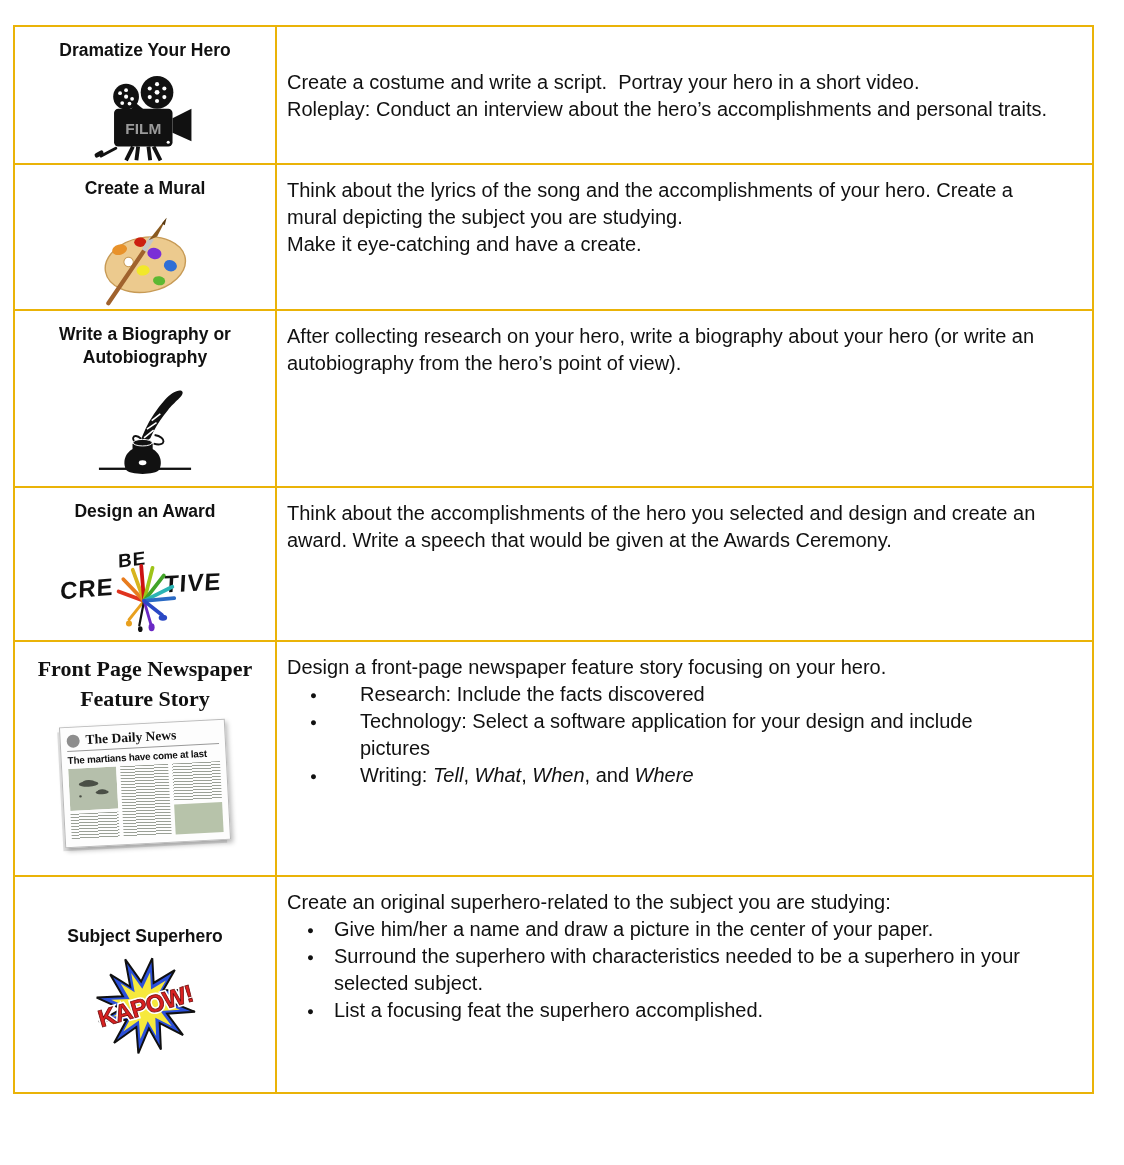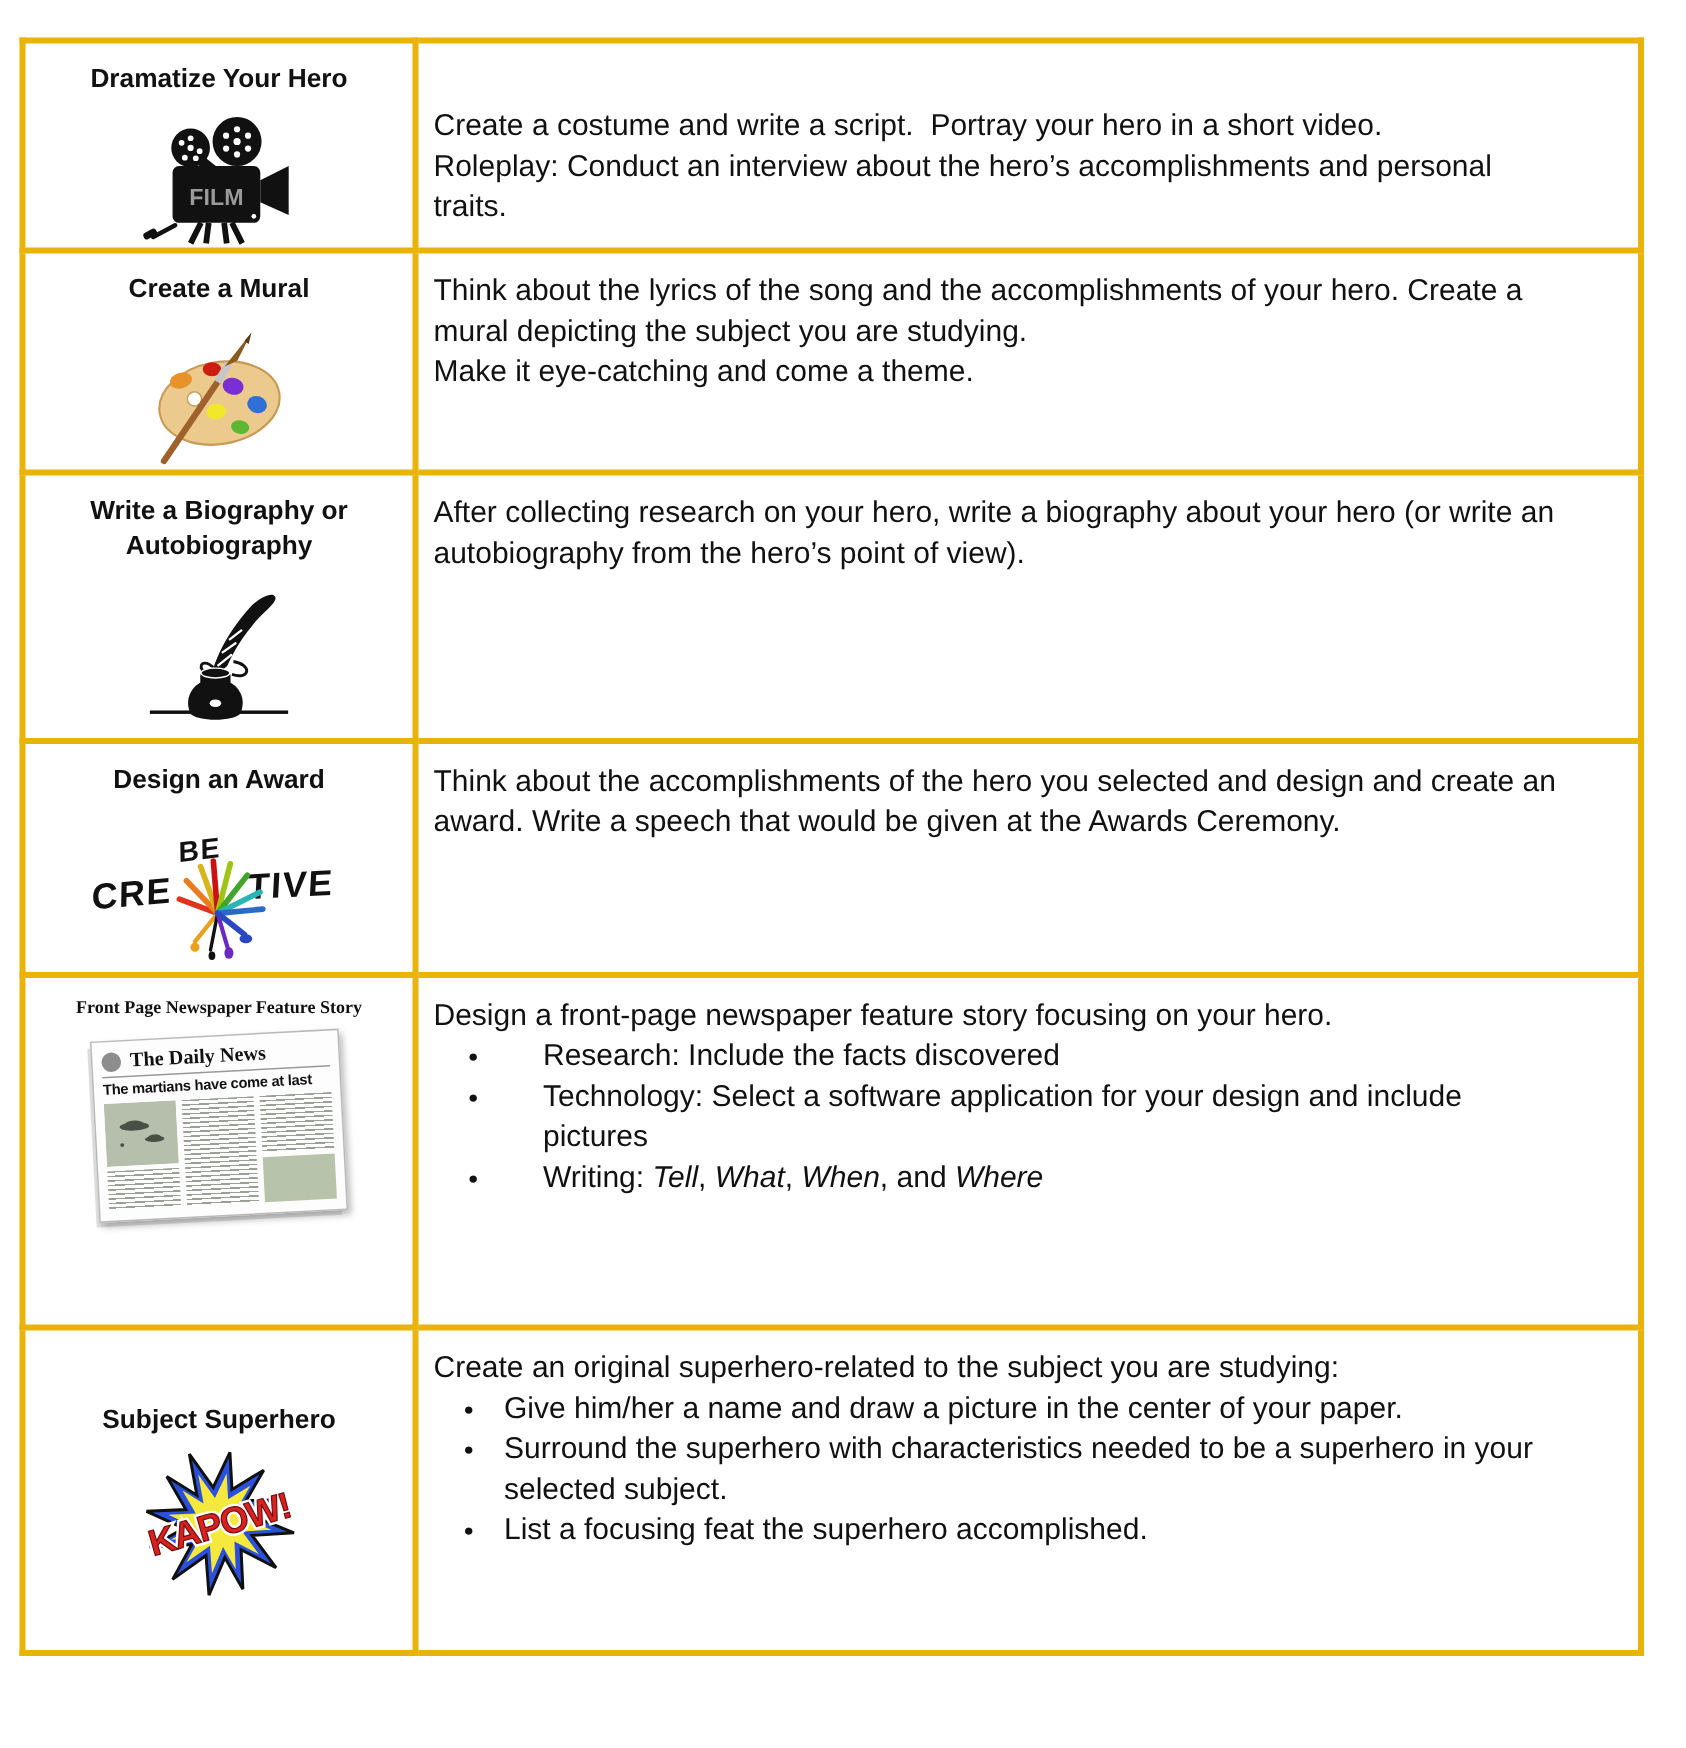--- a/index.html
+++ b/index.html
@@ -11,34 +11,34 @@
     font-family: "Liberation Sans", sans-serif;
     color: #111;
   }
   table.grid {
     position: absolute;
     left: 13px; top: 25px;
     border-collapse: collapse;
     table-layout: fixed;
     width: 1079px;
   }
-  table.grid td { border: 4px solid #eab308; vertical-align: top; overflow: hidden; }
+  table.grid td { border: 2px solid #eab308; vertical-align: top; overflow: hidden; }
   col.c1 { width: 262px; }
   col.c2 { width: 817px; }
 
   td.cell-left { text-align: center; padding-top: 12px; }
   .row-title {
     font-weight: bold;
     font-size: 17.5px;
     line-height: 1.32;
     padding: 0 14px;
   }
   .row-title.serif {
     font-family: "Liberation Serif", serif;
-    font-size: 12px;
+    font-size: 22px;
   }
   .row-title.push-down { margin-top: 36px; }
 
   td.cell-right {
     padding: 12px 44px 0 10px;
     font-size: 20px;
     line-height: 27px;
   }
   td.cell-right.pad-extra { padding-top: 42px; }
   .para { white-space: pre-wrap; }
@@ -165,21 +165,21 @@
             <ellipse cx="70" cy="71" rx="6.5" ry="4.8" fill="#5cb832" transform="rotate(10 70 71)"></ellipse>
             <path d="M16,95 L54,39" stroke="#a0622d" stroke-width="4.5" stroke-linecap="round"></path>
             <path d="M54,39 L62,26" stroke="#c6c6c6" stroke-width="5.5"></path>
             <polygon points="59,28 78,4 68,24" fill="#8a5a20"></polygon>
             <polygon points="73,10 78,4 76,12" fill="#5a3a12"></polygon>
           </svg>
         </div>
       </td>
       <td class="cell-right">
         <div class="para">Think about the lyrics of the song and the accomplishments of your hero. Create a mural depicting the subject you are studying.</div>
-        <div class="para">Make it eye-catching and come a theme.</div>
+        <div class="para">Make it eye-catching and have a create.</div>
       </td>
     </tr>
 
     <tr style="height:159px;">
       <td class="cell-left">
         <div class="row-title">Write a Biography or Autobiography</div>
         <div class="icon-wrap" style="margin-top:16px;">
           <svg width="96" height="100" viewBox="0 0 100 100">
             <rect x="2" y="84" width="96" height="2.4" fill="#111"></rect>
             <path d="M42,72 C44,55 53,33 71,13 C77,6 87,1 89,5 C91,9 80,16 74,24 C62,38 54,54 48,74 Z" fill="#111"></path>

